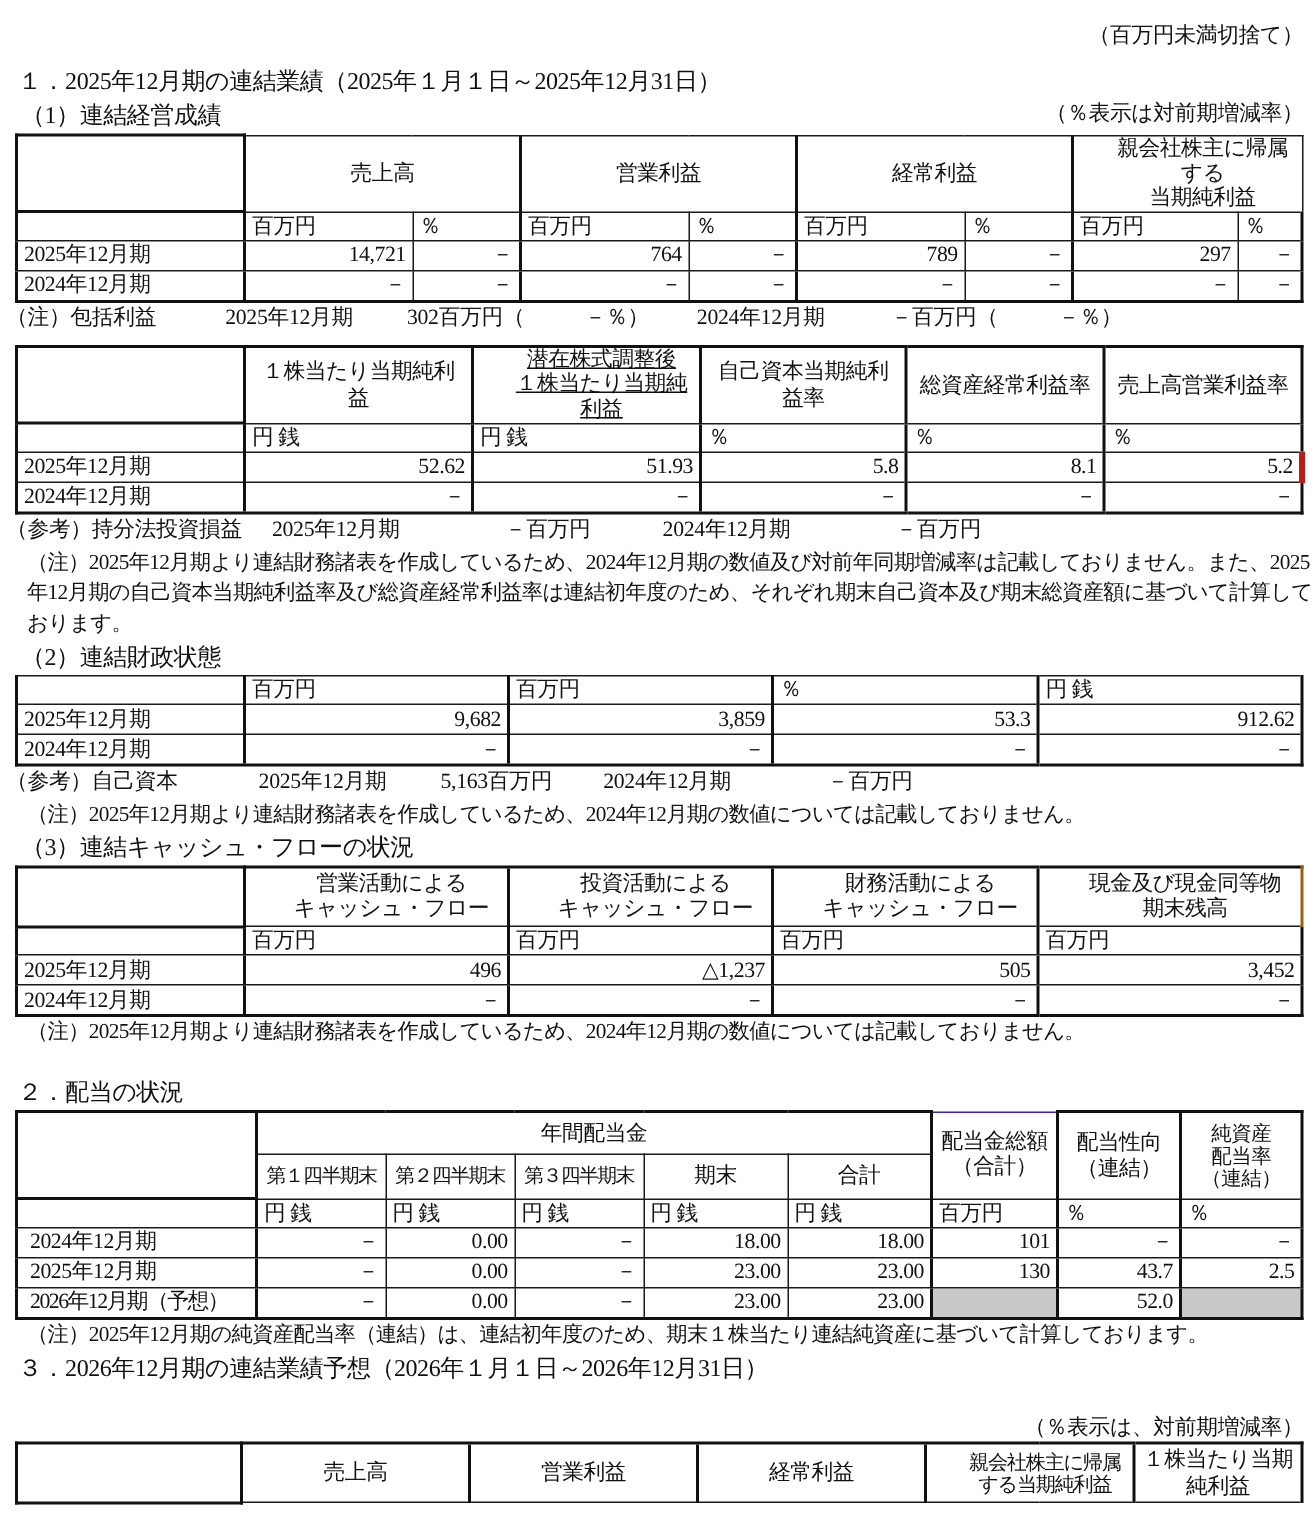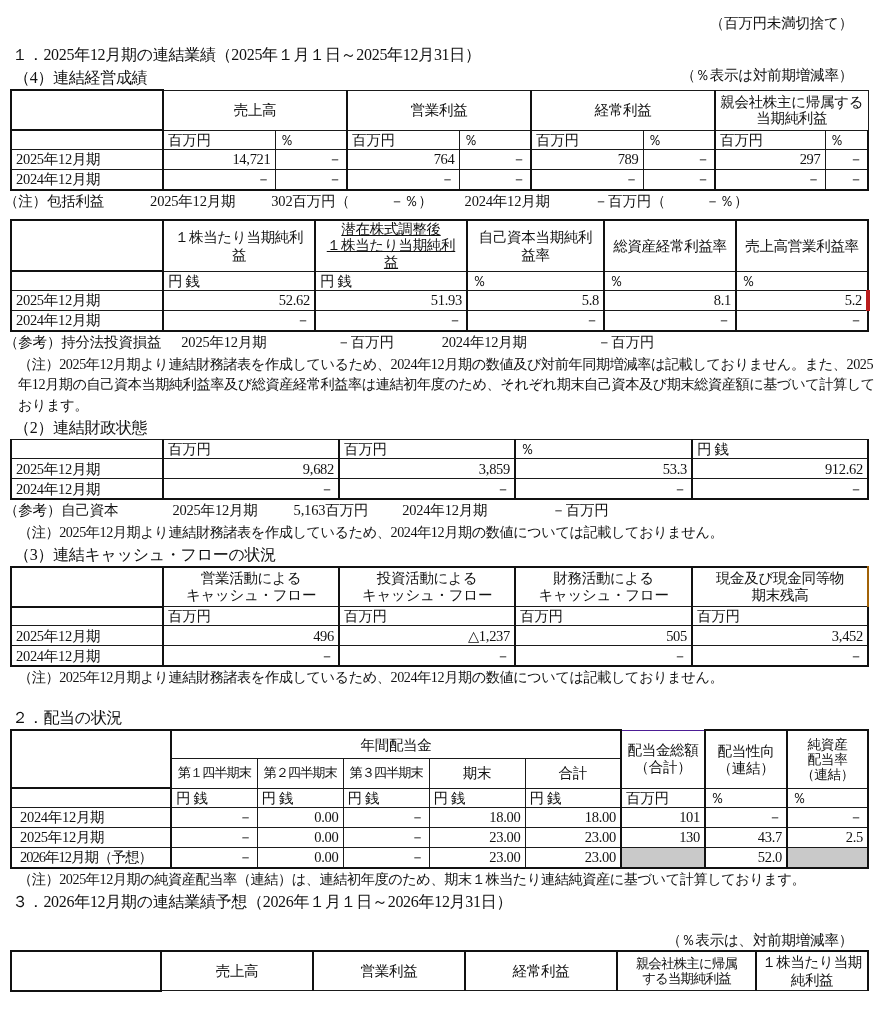--- a/index.html
+++ b/index.html
@@ -21,21 +21,21 @@
     width: 877px;
     height: 1024px;
     padding: 0;
   }
 
   
   .right-note {
     text-align: right;
     font-size: 14.5px;
     letter-spacing: -0.2px;
-    padding-right: 24px;
+    padding-right: 8px;
   }
   .sec-h1 {
     font-size: 16px;
     letter-spacing: -0.3px;
     padding-left: 12px;
     margin: 0;
     line-height: 1.45;
   }
   .sec-h2 {
     font-size: 16px;
@@ -79,20 +79,21 @@
   }
   table.fin th {
     text-align: center;
   }
   .hdr-cell {
     height: 38px;
   }
   .hdr-cell.two-line {
     height: 38px;
     line-height: 1.15;
+    padding-left: 24px;
   }
   .unit-row td {
     text-align: left;
     height: 17px;
     padding-top: 1px;
     border-bottom: none;
     font-size: 13.6px;
   }
   .data-row td {
     text-align: right;
@@ -124,21 +125,21 @@
 
   <div class="sp14"></div>
 
   <div class="right-note">（百万円未満切捨て）</div>
 
   <div class="sp10"></div>
 
   <div class="sec-h1">１．2025年12月期の連結業績（2025年１月１日～2025年12月31日）</div>
 
   <div style="position:relative;">
-    <div class="sec-h2">（4）連結経営成績</div>
+    <div class="sec-h2">（1）連結経営成績</div>
     <div class="right-note" style="position:absolute; right:0; top:0;">（％表示は対前期増減率）</div>
   </div>
 
   <table class="fin">
     <colgroup>
       <col style="width:152px">
         <col style="width:112px">
         <col style="width:72px">
       <col style="width:112px">
         <col style="width:72px">

